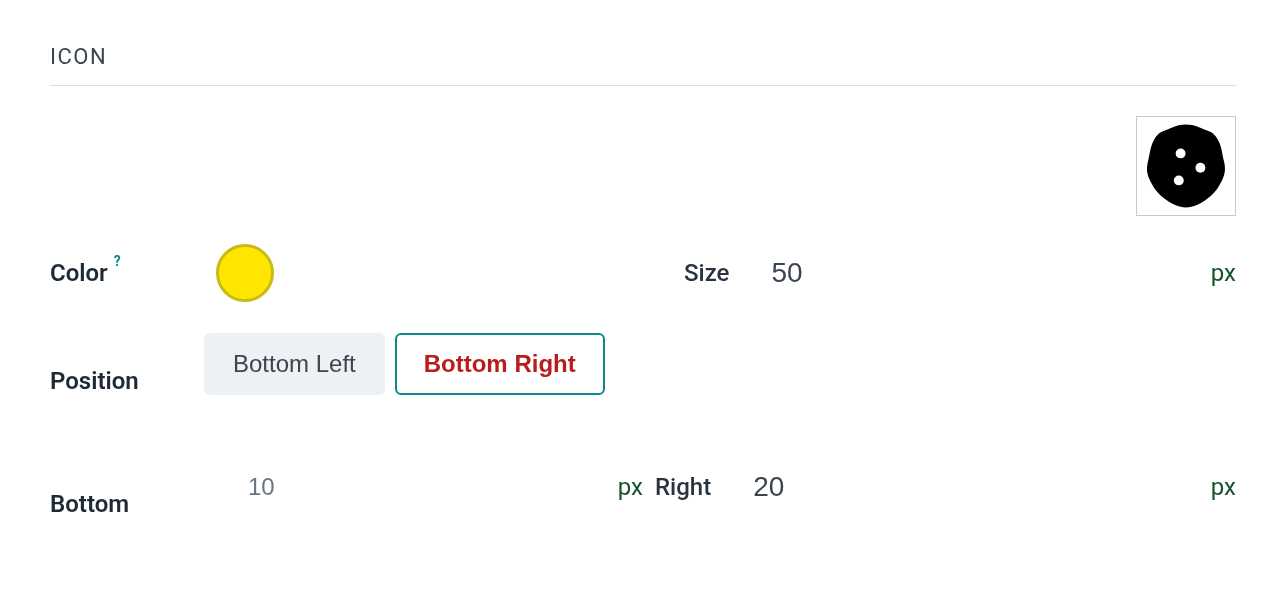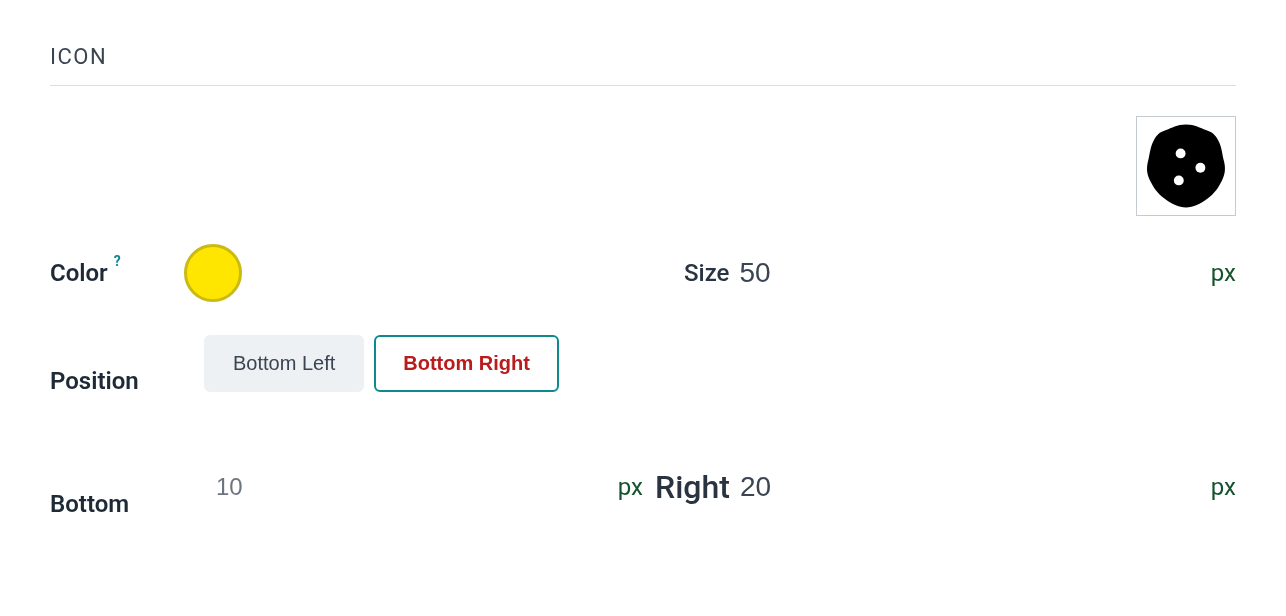--- a/index.html
+++ b/index.html
@@ -45,20 +45,21 @@
 
   .row {
     display: flex;
     align-items: center;
     margin-bottom: 30px;
   }
   .half {
     width: 50%;
     display: flex;
     align-items: center;
+    gap: 32px;
   }
   .label {
     font-size: 24px;
     font-weight: 600;
     color: #1f2a37;
     min-width: 120px;
     display: flex;
     align-items: flex-start;
   }
   .label.wide { min-width: 140px; margin-top: 35px; }
@@ -100,21 +101,21 @@
     color: #14532d;
     margin-left: 8px;
   }
 
   .btn-group {
     display: flex;
     gap: 10px;
     margin-left: 14px;
   }
   .toggle-btn {
-    font-size: 20px;
+    font-size: 24px;
     font-weight: 500;
     color: #3b4451;
     background: #eef1f3;
     border: 1px solid transparent;
     border-radius: 6px;
     padding: 16px 28px;
     cursor: pointer;
   }
   .toggle-btn.selected {
     background: #ffffff;
@@ -132,21 +133,21 @@
     color: #6b7580;
     background: transparent;
     flex: 1;
     margin-left: 24px;
   }
   .right-half {
     display: flex;
     align-items: center;
   }
   .right-label {
-    font-size: 32px;
+    font-size: 24px;
     font-weight: 500;
     color: #2a3441;
     margin-right: 8px;
     margin-left: 12px;
   }
 </style>
 </head>
 <body>
 
 <div class="panel">

